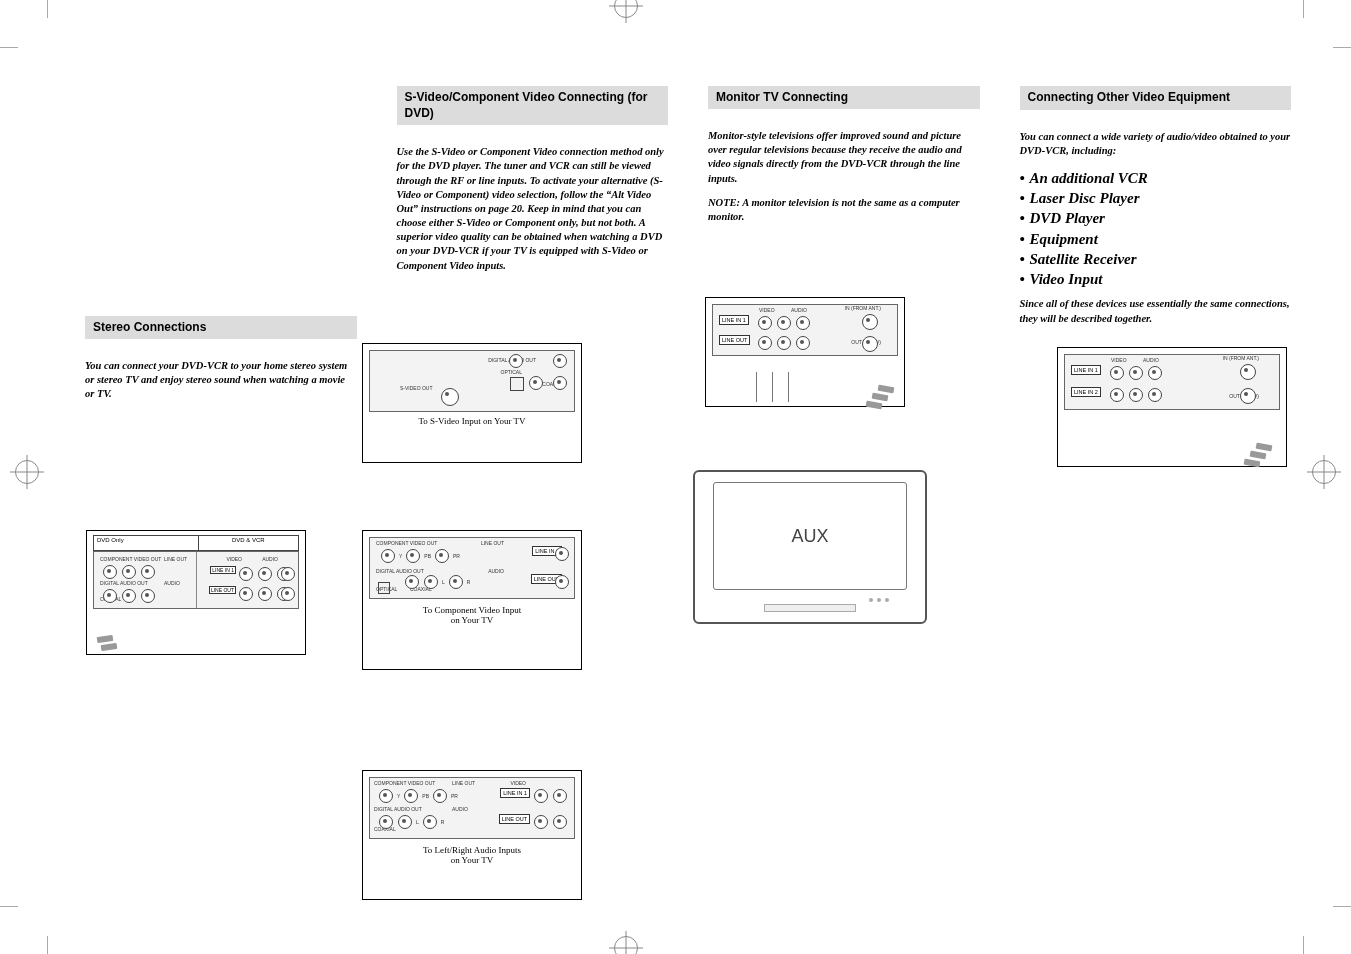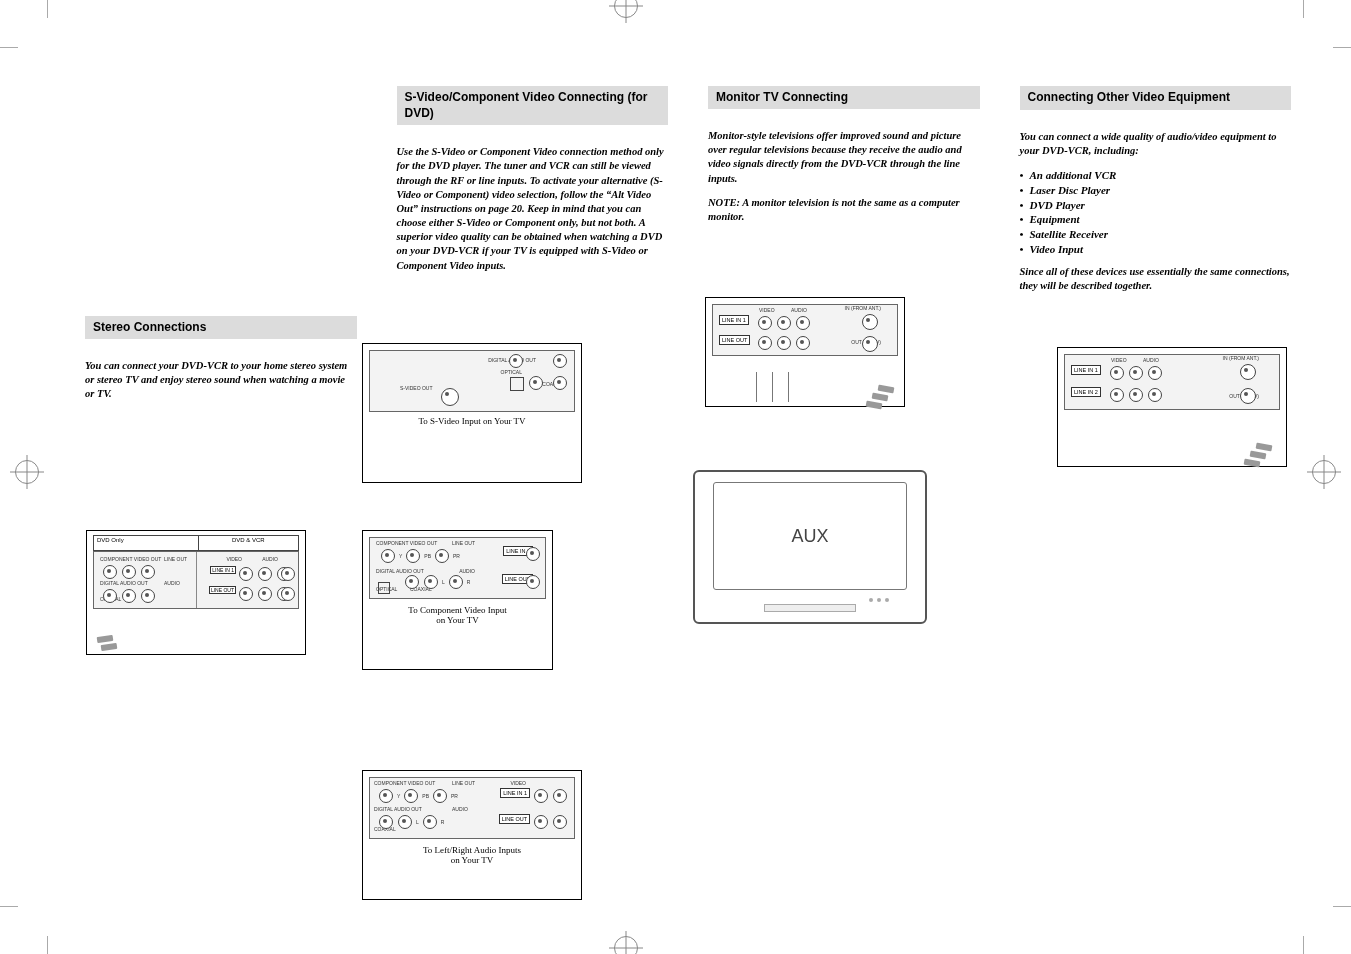--- a/index.html
+++ b/index.html
@@ -19,39 +19,39 @@
   .regmark::after{top:50%;left:-6px;height:1px;width:34px;transform:translateY(-50%)}
   .reg-top{left:614px;top:-6px}
   .reg-bot{left:614px;bottom:-6px}
   .reg-left{left:15px;top:460px}
   .reg-right{right:15px;top:460px}
 
   .cols{position:absolute;left:85px;top:86px;right:60px;display:grid;grid-template-columns:repeat(4,1fr);column-gap:40px}
   .col{font-size:10px;line-height:1.25}
   .section-title{background:#dcdcdc;padding:4px 8px;font-family:Arial,Helvetica,sans-serif;font-weight:700;font-size:12px;margin:0 0 20px 0}
   .body-text{font-style:italic;font-weight:700;font-size:10.5px;line-height:1.35;margin-bottom:10px}
-  .bullets{list-style:none;padding:0;margin:0 0 8px 0;font-style:italic;font-weight:700;font-size:11px}
+  .bullets{list-style:none;padding:0;margin:0 0 8px 0;font-style:italic;font-weight:700;font-size:15px}
   .bullets li{padding-left:10px;position:relative;line-height:1.35}
   .bullets li::before{content:"•";position:absolute;left:0}
   .note-label{font-style:italic;font-weight:700}
 
   .fig{border:1px solid #000;background:#fff;position:absolute;box-sizing:border-box}
   .fig-cap{font-family:'Times New Roman',serif;font-size:9px;text-align:center;margin-top:4px}
   .panel{border:1px solid #666;background:#f3f3f3;height:46px;margin:6px;position:relative}
   .panel-wide{height:60px}
   .jack{display:inline-block;width:12px;height:12px;border:1.5px solid #444;border-radius:50%;background:#fff;position:relative;vertical-align:middle;margin:1px}
   .jack::after{content:"";position:absolute;left:3px;top:3px;width:4px;height:4px;background:#555;border-radius:50%}
   .jack-row{position:absolute;display:flex;gap:3px;align-items:center}
   .mini-label{position:absolute;font-size:5px;font-family:Arial,sans-serif;color:#333}
   .box-label{border:1px solid #333;font-size:5.5px;font-family:Arial,sans-serif;padding:1px 2px;background:#fff}
   .plug{position:absolute;width:16px;height:6px;background:#999;border-radius:1px}
 
   
-  .fig1{left:362px;top:343px;width:220px;height:140px}
-  .fig2{left:362px;top:530px;width:191px;height:140px}
+  .fig1{left:362px;top:343px;width:220px;height:120px}
+  .fig2{left:362px;top:530px;width:220px;height:140px}
   .fig3{left:362px;top:770px;width:220px;height:130px}
   .fig4{left:86px;top:530px;width:220px;height:125px}
   .fig5{left:705px;top:297px;width:200px;height:110px}
   .fig6{left:693px;top:470px;width:230px;height:150px;border:1px solid #555}
   .fig7{left:1057px;top:347px;width:230px;height:120px}
 
   .tv{position:absolute;border:2px solid #555;border-radius:6px}
   .tv-screen{position:absolute;border:1px solid #777;left:18px;right:18px;top:10px;bottom:32px;border-radius:3px;display:flex;align-items:center;justify-content:center;font-family:Arial,sans-serif;font-size:18px;color:#444}
   .tv-slot{position:absolute;left:30%;right:30%;bottom:10px;height:6px;background:#eee;border:1px solid #aaa}
 
@@ -91,21 +91,21 @@
       <div class="section-title">Monitor TV Connecting</div>
       <div class="body-text">Monitor-style televisions offer improved sound and picture over regular televisions because they receive the audio and video signals directly from the DVD-VCR through the line inputs.</div>
       <div class="body-text">
         <span class="note-label">NOTE:</span>
         <span>A monitor television is not the same as a computer monitor.</span>
       </div>
     </div>
 
     <div class="col">
       <div class="section-title" style="line-height:1.3">Connecting Other Video Equipment</div>
-      <div class="body-text">You can connect a wide quality of audio/video equipment to your DVD-VCR, including:</div>
+      <div class="body-text">You can connect a wide variety of audio/video obtained to your DVD-VCR, including:</div>
       <ul class="bullets">
         <li>An additional VCR</li>
         <li>Laser Disc Player</li>
         <li>DVD Player</li>
         <li>Equipment</li>
         <li>Satellite Receiver</li>
         <li>Video Input</li>
       </ul>
       <div class="body-text">Since all of these devices use essentially the same connections, they will be described together.</div>
     </div>

